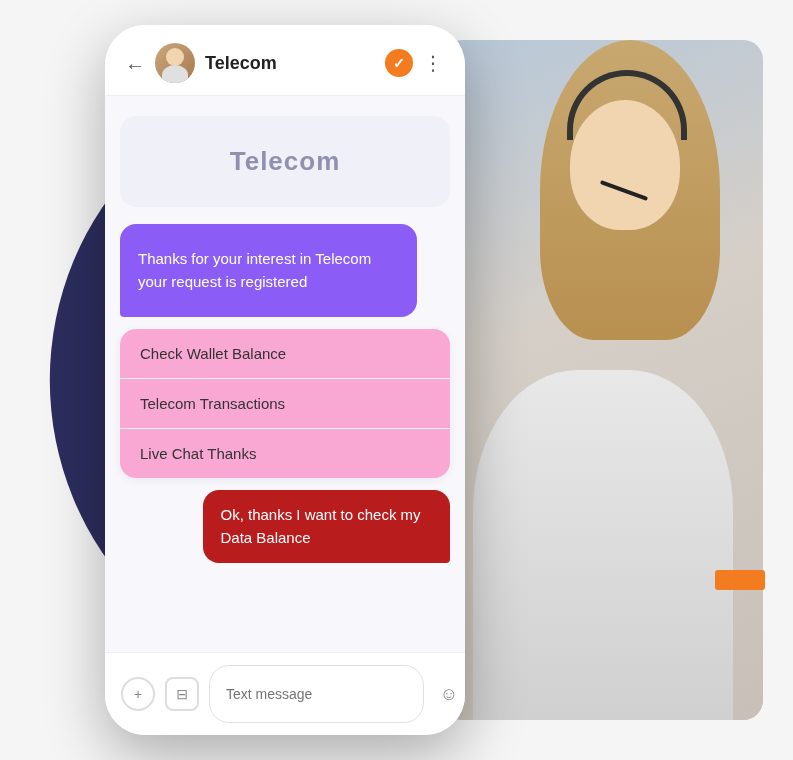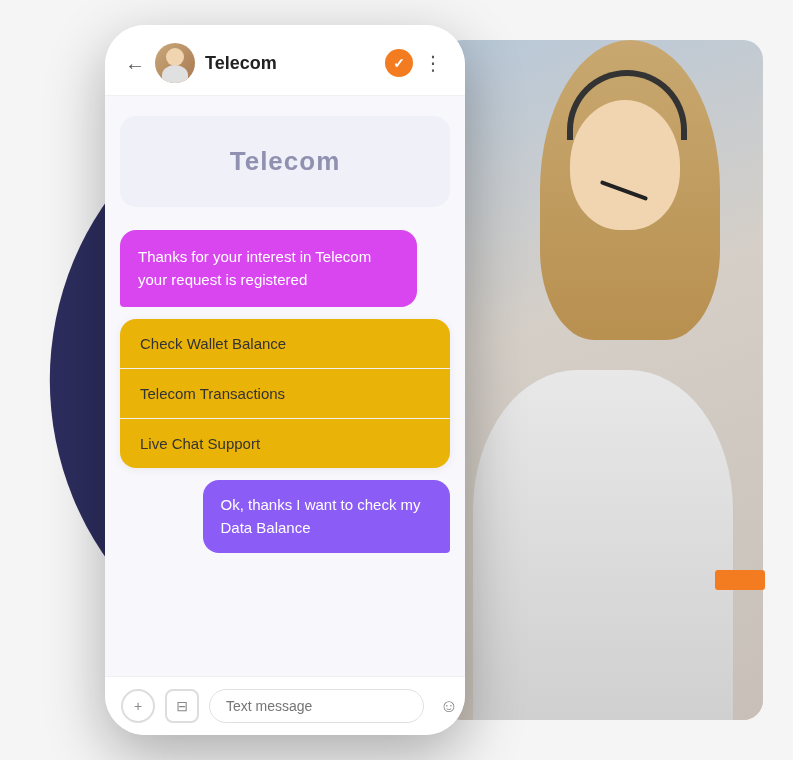--- a/index.html
+++ b/index.html
@@ -256,34 +256,33 @@
 
     .telecom-title {
       font-size: 26px;
       font-weight: 700;
       color: #9090b0;
       letter-spacing: 1px;
     }
 
     
     .bot-bubble {
-      background: #d946ef;
+      background: #8b5cf6;
       border-radius: 16px 16px 16px 4px;
-      padding: 16px 18px;
+      padding: 24px 18px;
       color: white;
       font-size: 15px;
       line-height: 1.5;
       max-width: 90%;
       align-self: flex-start;
-      margin-top: 6px;
     }
 
     
     .options-card {
-      background: #eab308;
+      background: #f9a8d4;
       border-radius: 16px;
       overflow: hidden;
       box-shadow: 0 2px 10px rgba(0,0,0,0.06);
     }
 
     .option-item {
       display: flex;
       align-items: center;
       justify-content: space-between;
       padding: 16px 20px;
@@ -314,21 +313,21 @@
 
     .check-circle::after {
       content: '✓';
       color: white;
       font-size: 16px;
       font-weight: bold;
     }
 
     
     .user-bubble {
-      background: #8b5cf6;
+      background: #b91c1c;
       border-radius: 16px 16px 4px 16px;
       padding: 14px 18px;
       color: white;
       font-size: 15px;
       line-height: 1.5;
       max-width: 75%;
       align-self: flex-end;
     }
 
     
@@ -367,21 +366,21 @@
       color: #888;
       font-size: 14px;
       cursor: pointer;
       flex-shrink: 0;
     }
 
     .text-input {
       flex: 1;
       border: 1.5px solid #e0e0e0;
       border-radius: 20px;
-      padding: 8px 16px;
+      padding: 20px 16px;
       font-size: 14px;
       color: #4c1d95;
       outline: none;
       background: white;
     }
 
     .emoji-icon, .mic-icon {
       width: 30px;
       height: 30px;
       display: flex;
@@ -436,21 +435,21 @@
       <div class="option-item">
         <span>Check Wallet Balance</span>
       </div>
 
 
       <div class="option-item">
         <span>Telecom Transactions</span>
       </div>
 
       <div class="option-item">
-        <span>Live Chat Support</span>
+        <span>Live Chat Thanks</span>
       </div>
 
     </div>
 
     <div class="user-bubble">
       <span>Ok, thanks I want to check my Data Balance</span>
     </div>
 
   </div>
 

